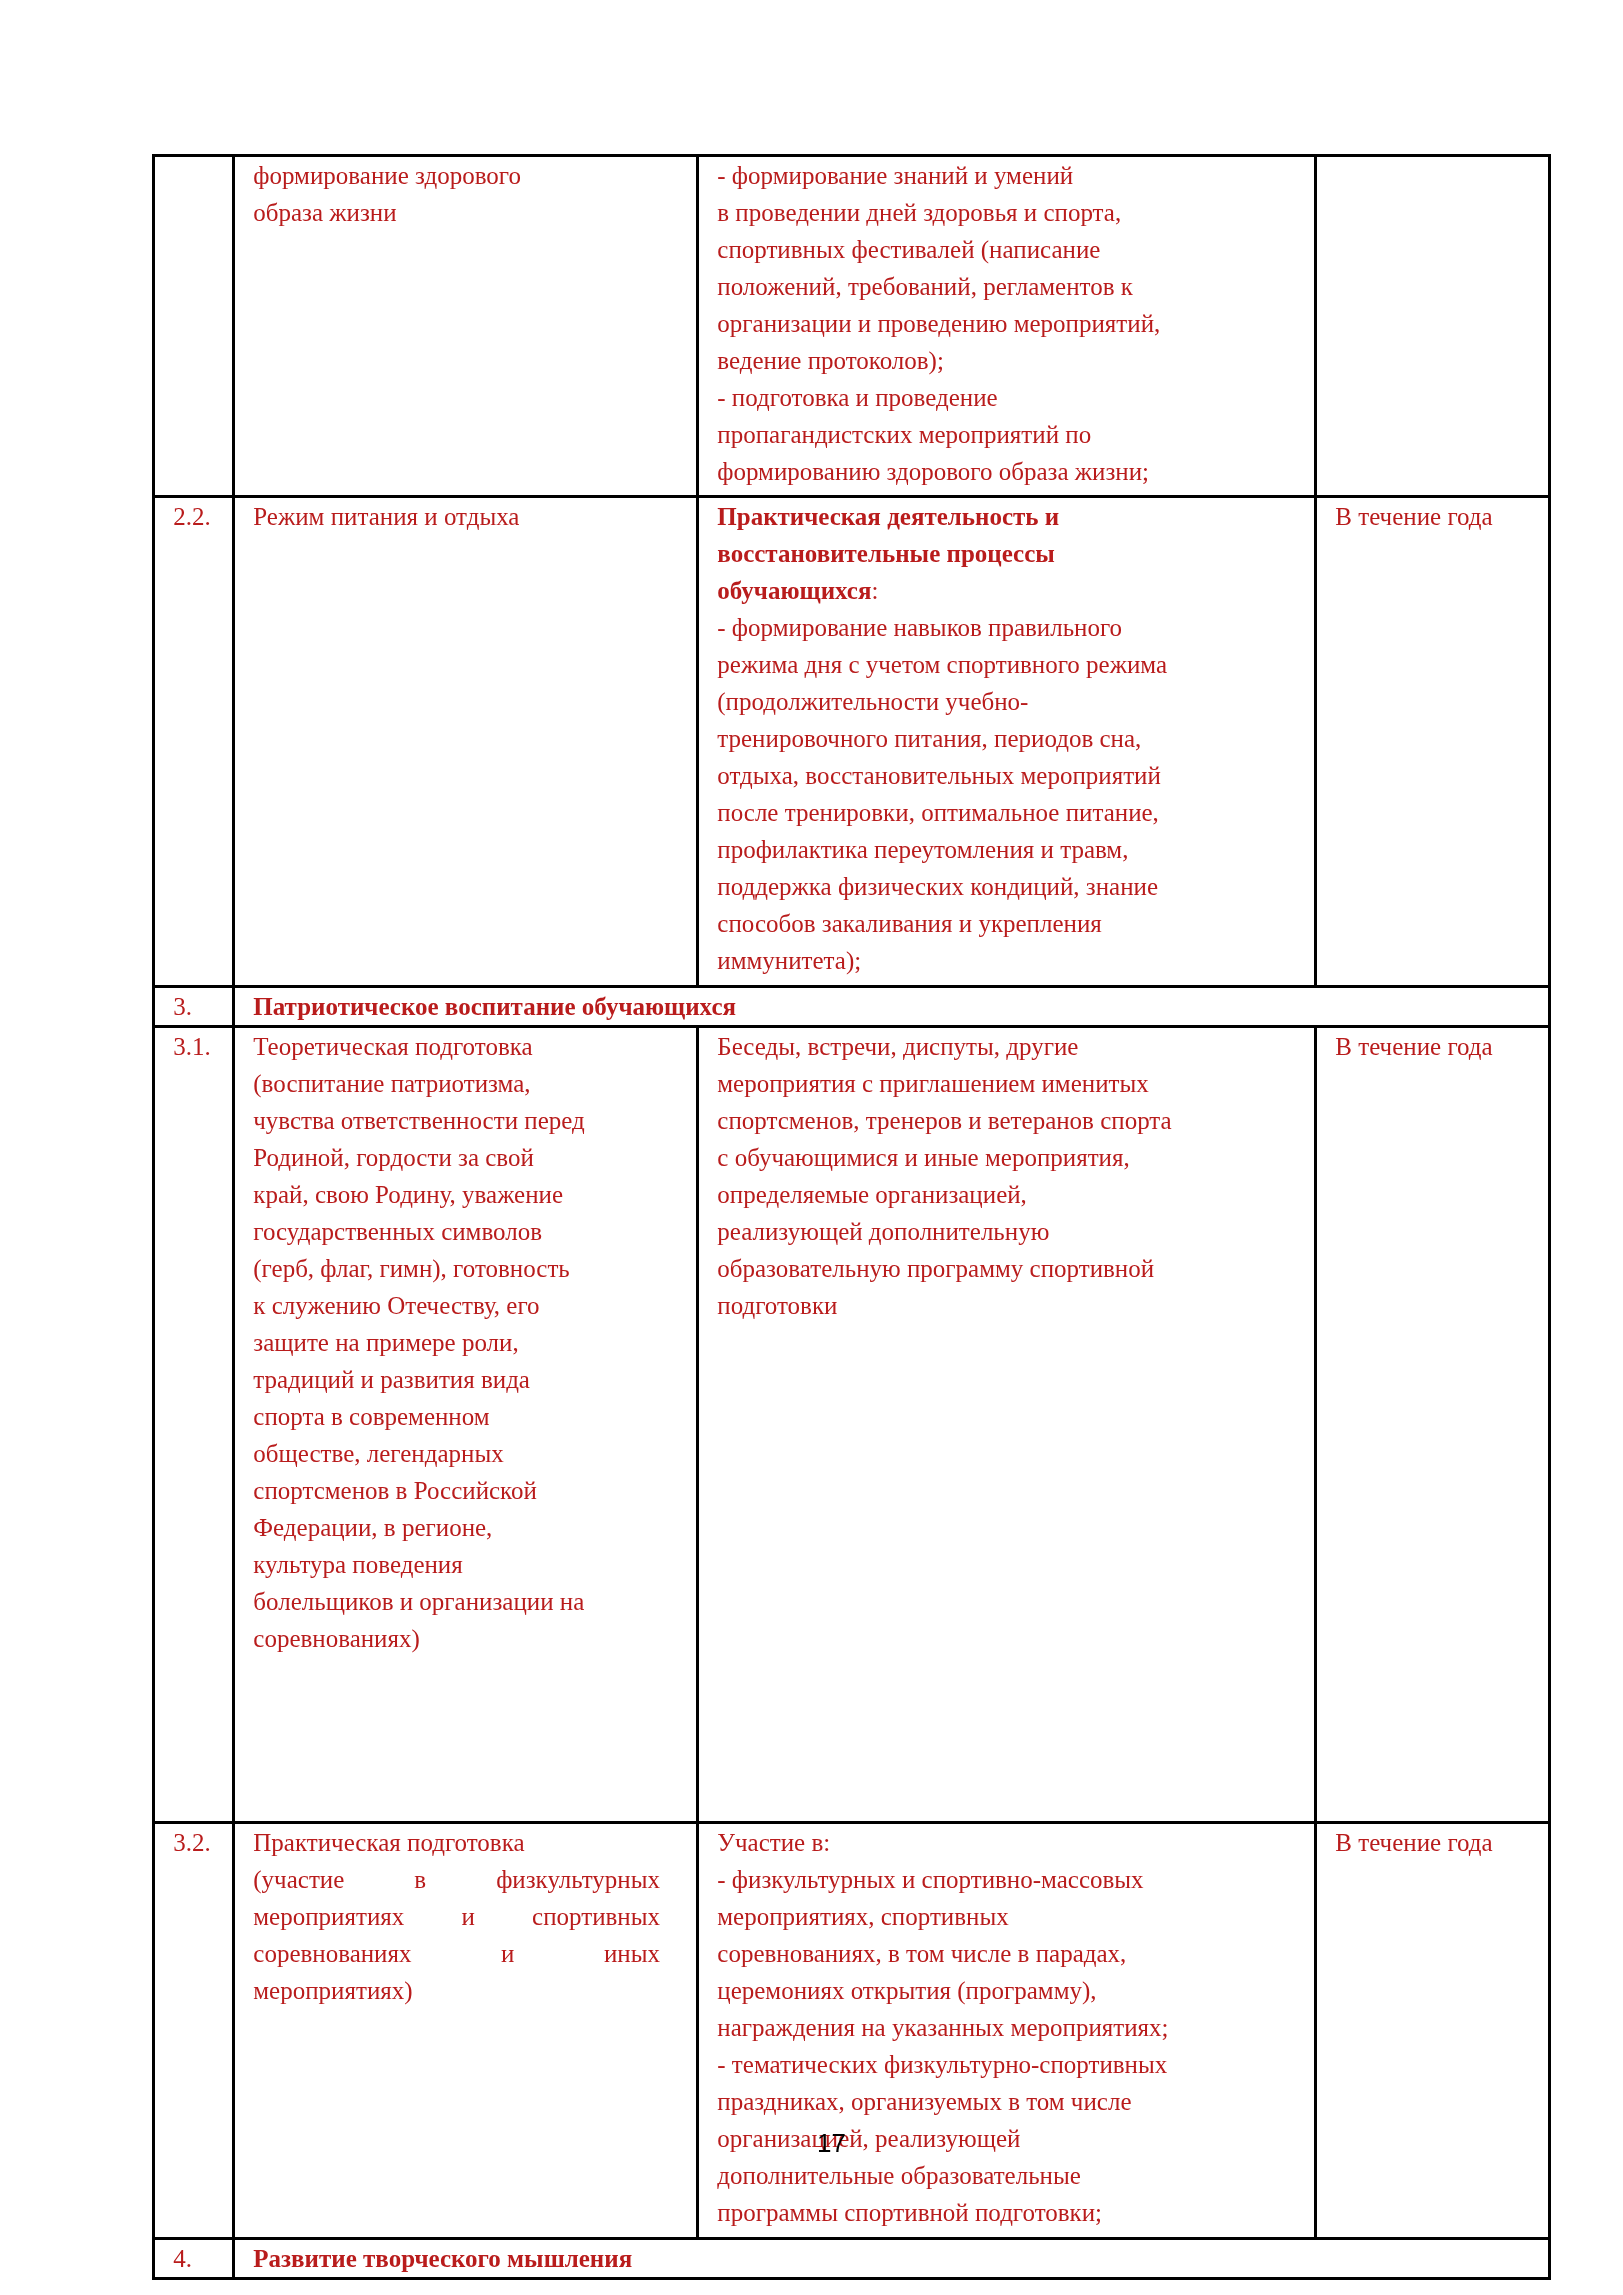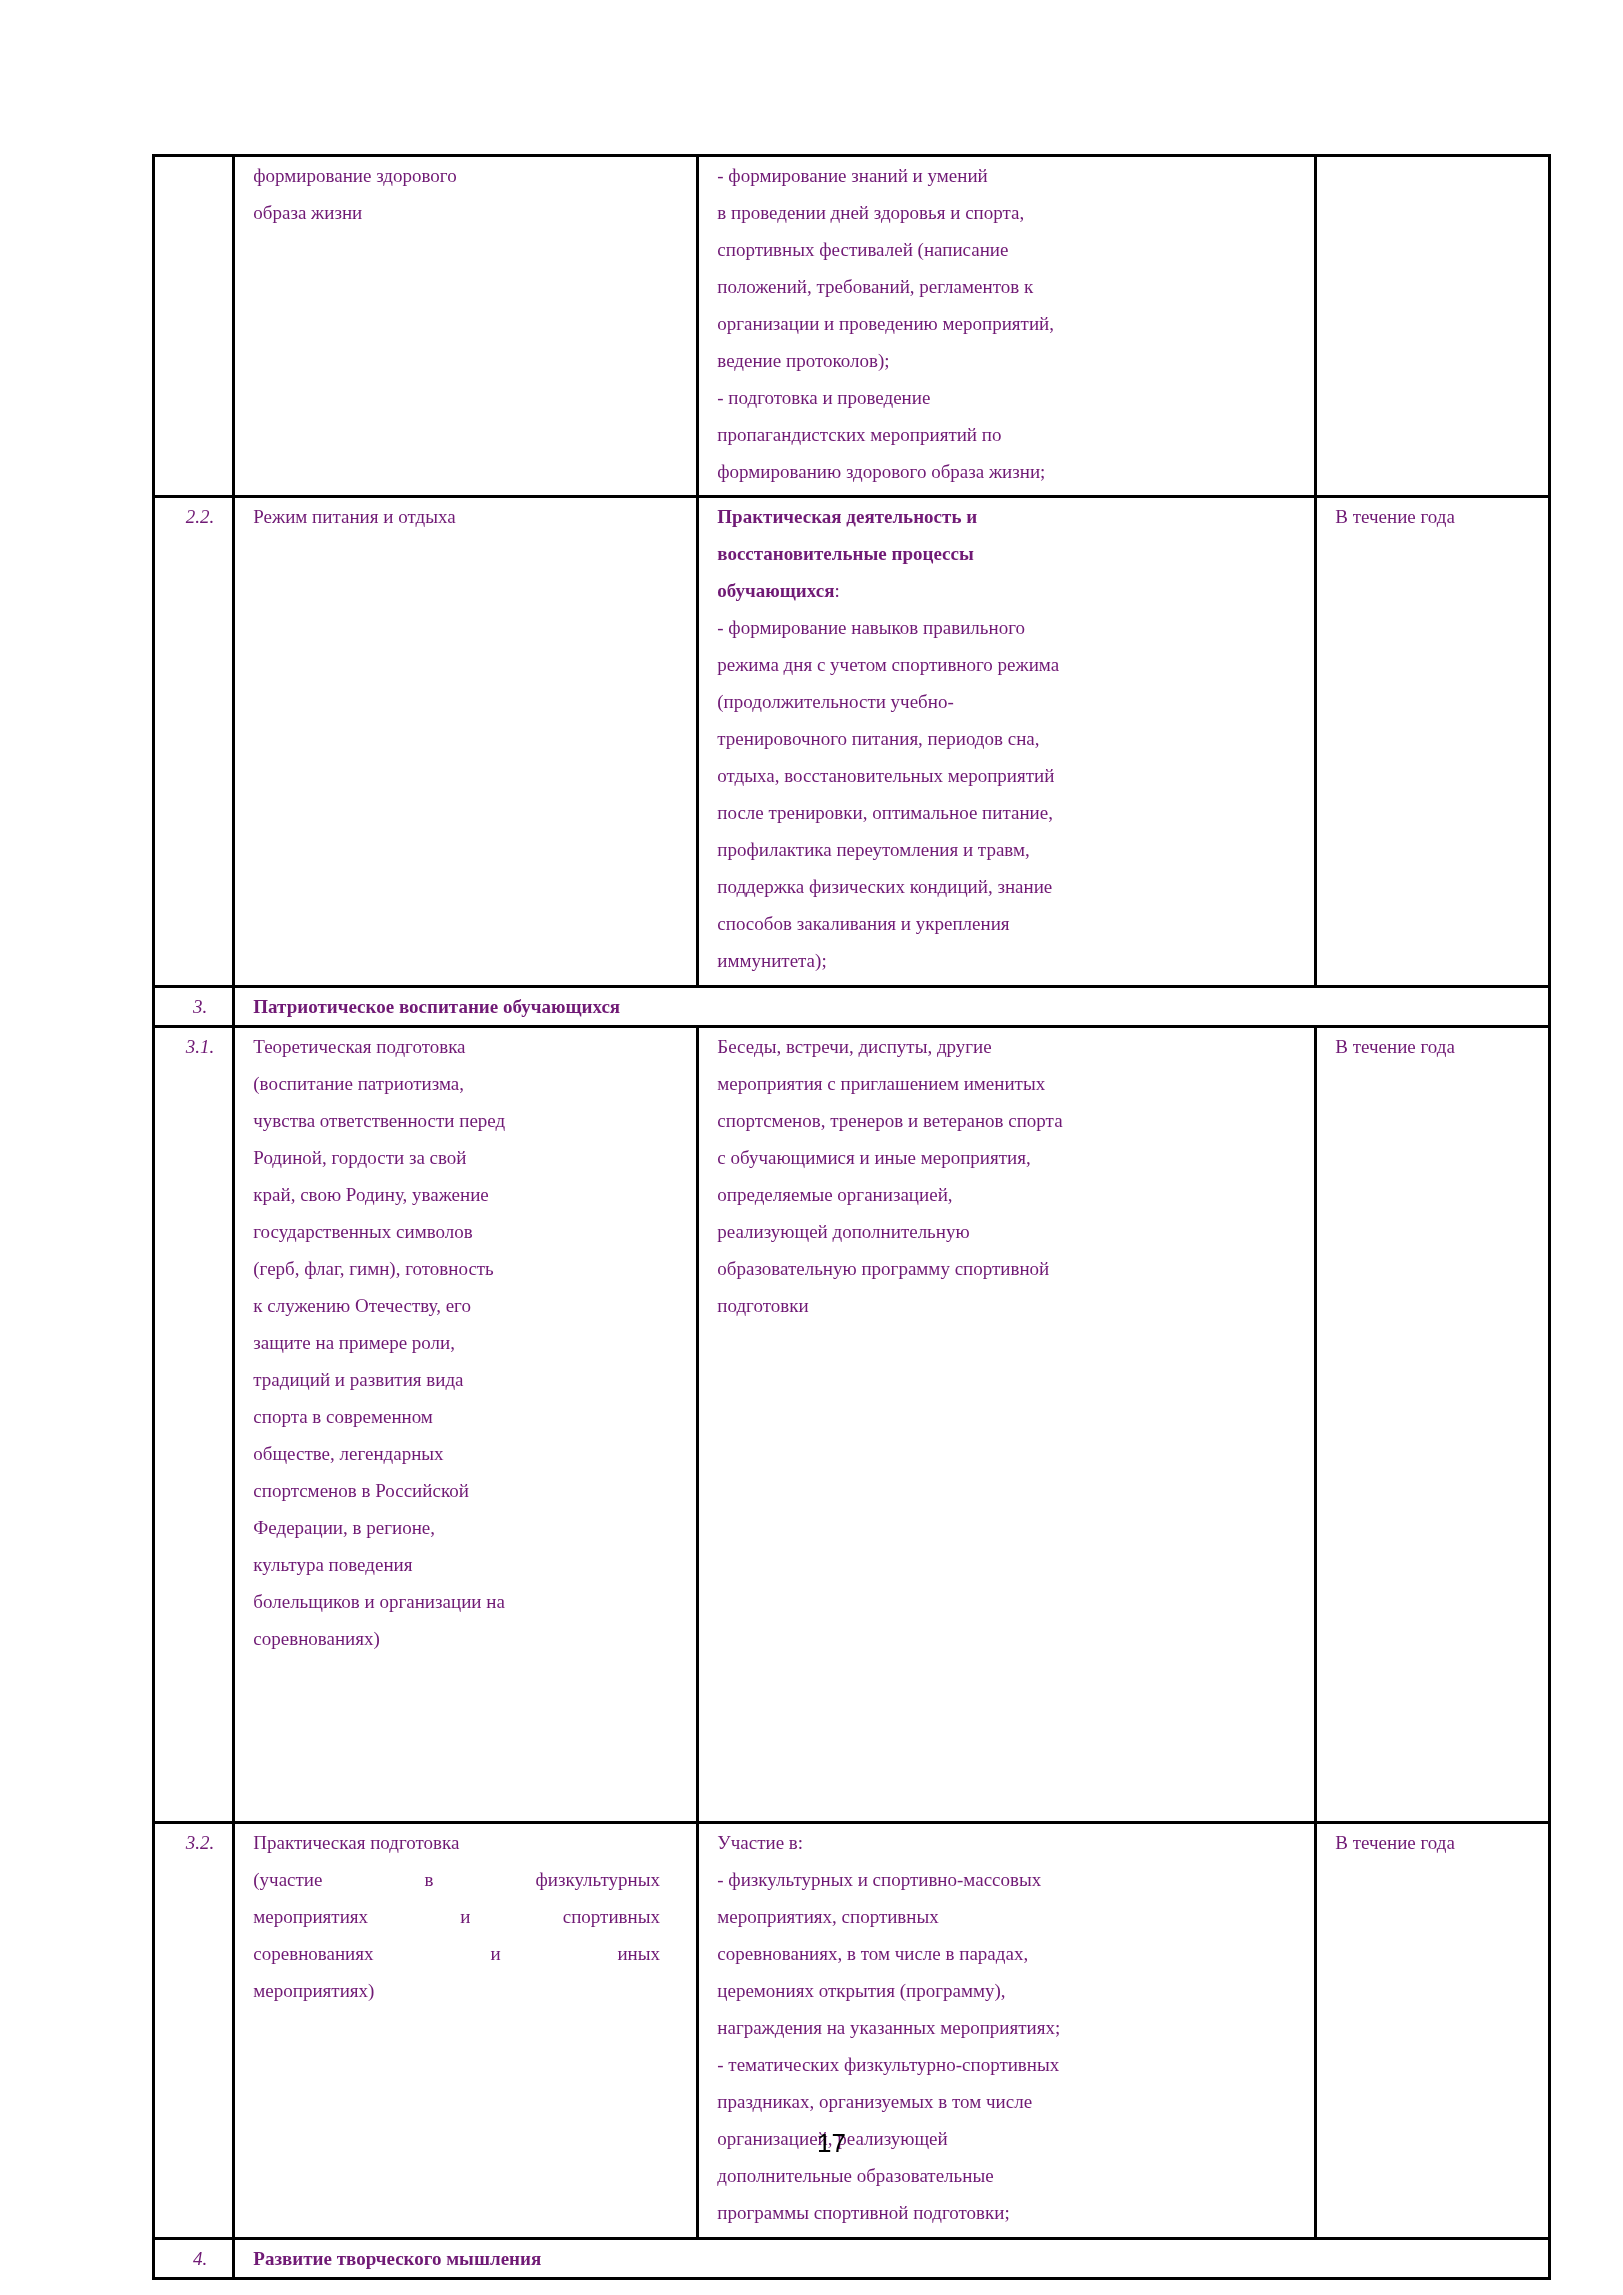--- a/index.html
+++ b/index.html
@@ -2,28 +2,28 @@
 <html style="font-size:10.5px"><head>
 <meta charset="utf-8">
 <style>
   html, body { margin: 0; padding: 0; background: #ffffff; }
   body { width: 1623px; height: 2295px; position: relative; overflow: hidden; }
   .page { position: absolute; left: 0; top: 0; width: 1623px; height: 2295px; background: #fff; }
   table.plan {
     position: absolute; left: 152px; top: 154px;
     width: 1396px; border-collapse: collapse; table-layout: fixed;
     font-family: "Liberation Serif", "DejaVu Serif", serif;
-    font-size: 19px; line-height: 37px; color: #701a75;
+    font-size: 25px; line-height: 37px; color: #b91c1c;
   }
   table.plan td {
     border: 3.3px solid #000; vertical-align: top; padding: 0 5.2px 0 18.3px;
     overflow: hidden;
   }
   col.c1 { width: 80px; } col.c2 { width: 464px; } col.c3 { width: 618px; } col.c4 { width: 234px; }
-  td.num { text-align: center; padding: 0 2.6px; font-style: italic; }
+  td.num { padding: 0 2.6px; }
   td.col3 { padding-left: 15.7px; padding-right: 2.6px; }
   td.col4 { padding-left: 11.8px; padding-right: 2.6px; white-space: nowrap; }
   .line { display: block; white-space: nowrap; }
   .justify { display: block; text-align: justify; text-align-last: justify; white-space: normal; }
   .bold { font-weight: bold; }
   tr.r0 { height: 341px; }
   tr.r22 { height: 490px; }
   tr.r3 { height: 39px; }
   tr.r31 { height: 796px; margin-top: 35px; }
   tr.r32 { height: 416px; }

